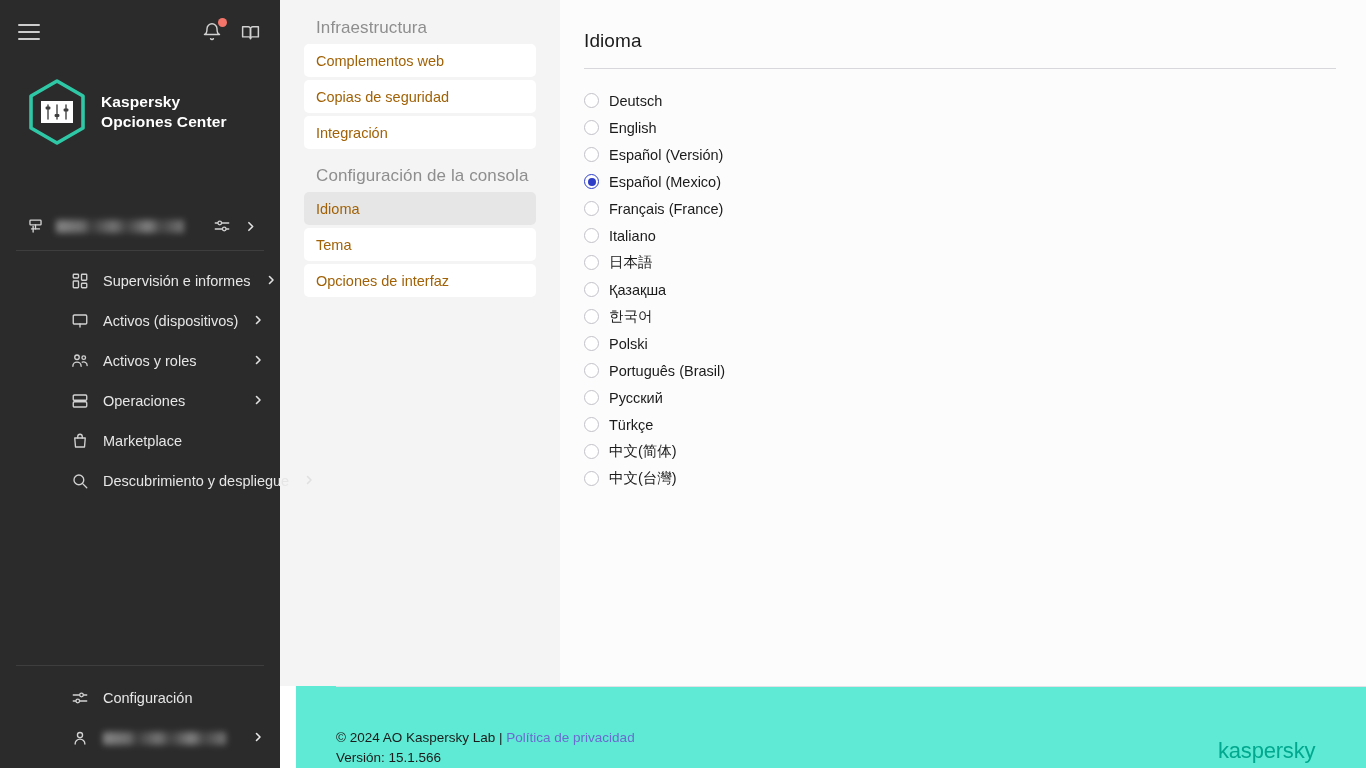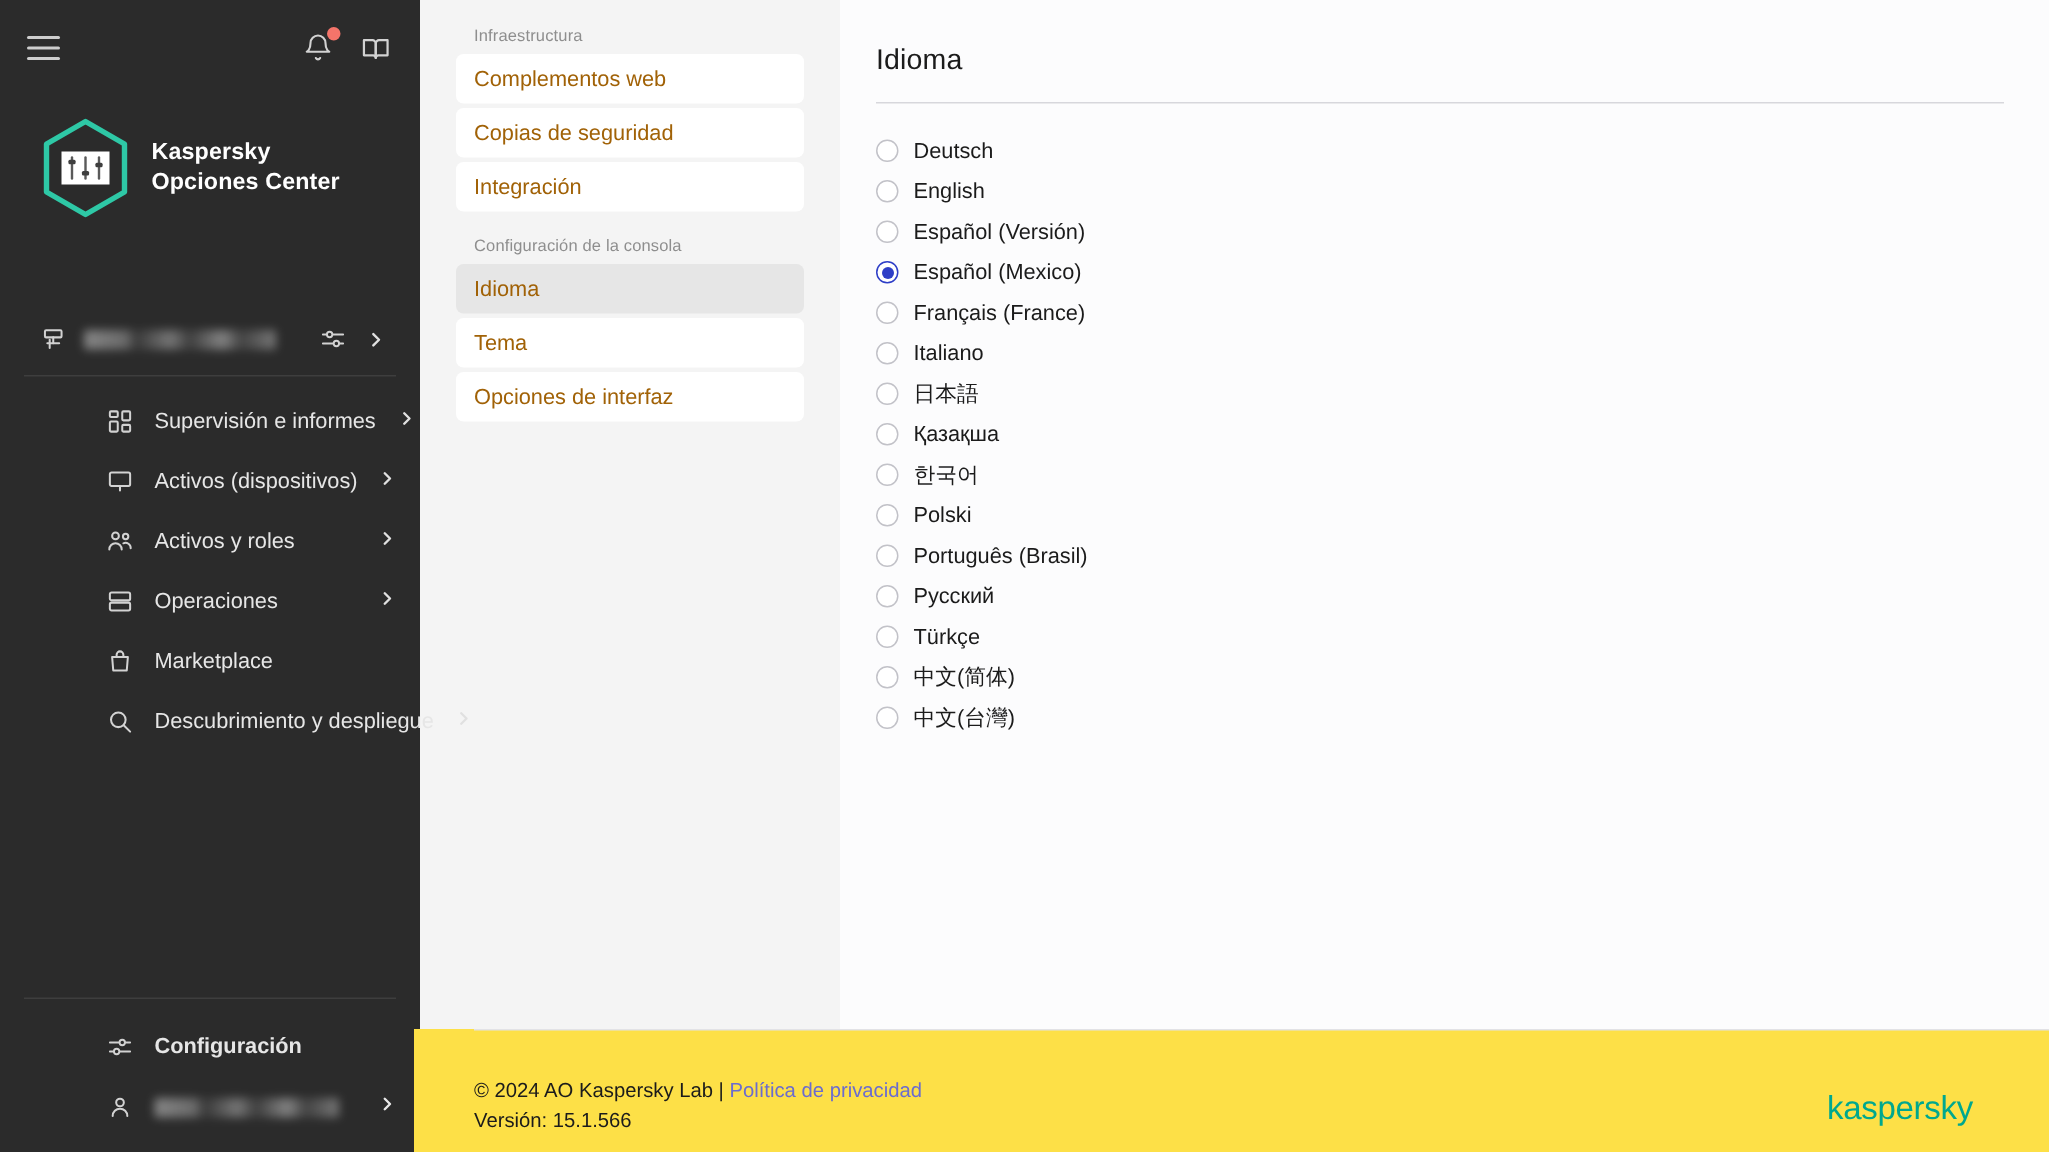--- a/index.html
+++ b/index.html
@@ -114,39 +114,38 @@
     margin-left: 44px;
   }
   .nav-ico { width: 19px; height: 19px; flex: 0 0 19px; display:flex; align-items:center; justify-content:center; }
   .nav-label { white-space: nowrap; }
   .nav-chev { margin-left: auto; }
 
   .sb-bottom {
     position: absolute;
     left: 0; right: 0;
     bottom: 10px;
-    font-weight: bold;
   }
   .sb-bottom-divider {
     height: 1px;
     background: #3e3e3e;
     margin: 0 16px 12px 16px;
   }
   .user-blur { width: 123px; }
 
   
   .mid-panel {
     width: 280px;
     flex: 0 0 280px;
     background: #f4f4f4;
     height: 686px;
     padding: 18px 24px 0 24px;
   }
   .mid-group-title {
-    font-size: 11px;
+    font-size: 17px;
     color: #8e8e8e;
     padding: 0 0 6px 12px;
     letter-spacing: .1px;
   }
   .mid-group-title.second { padding-top: 14px; }
   .mid-item {
     height: 33px;
     background: #ffffff;
     border-radius: 5px;
     display: flex;
@@ -210,27 +209,27 @@
   }
   .lang-label {
     font-size: 14.5px;
     color: #1b1b1b;
     white-space: nowrap;
   }
 
   
   .footer {
     position: absolute;
-    left: 276px;
+    left: 296px;
     right: 0;
     bottom: 0;
     height: 82px;
-    background: #fde047;
-    display: flex;
-    align-items: center;
+    background: #5eead4;
+    display: flex;
+    align-items: flex-end;
     padding: 20px 30px 0 40px;
   }
   .footer::before {
     content: "";
     position: absolute;
     left: 40px; right: 0; top: 0;
     height: 1px;
     background: #e2e2e6;
   }
   .footer-text {

